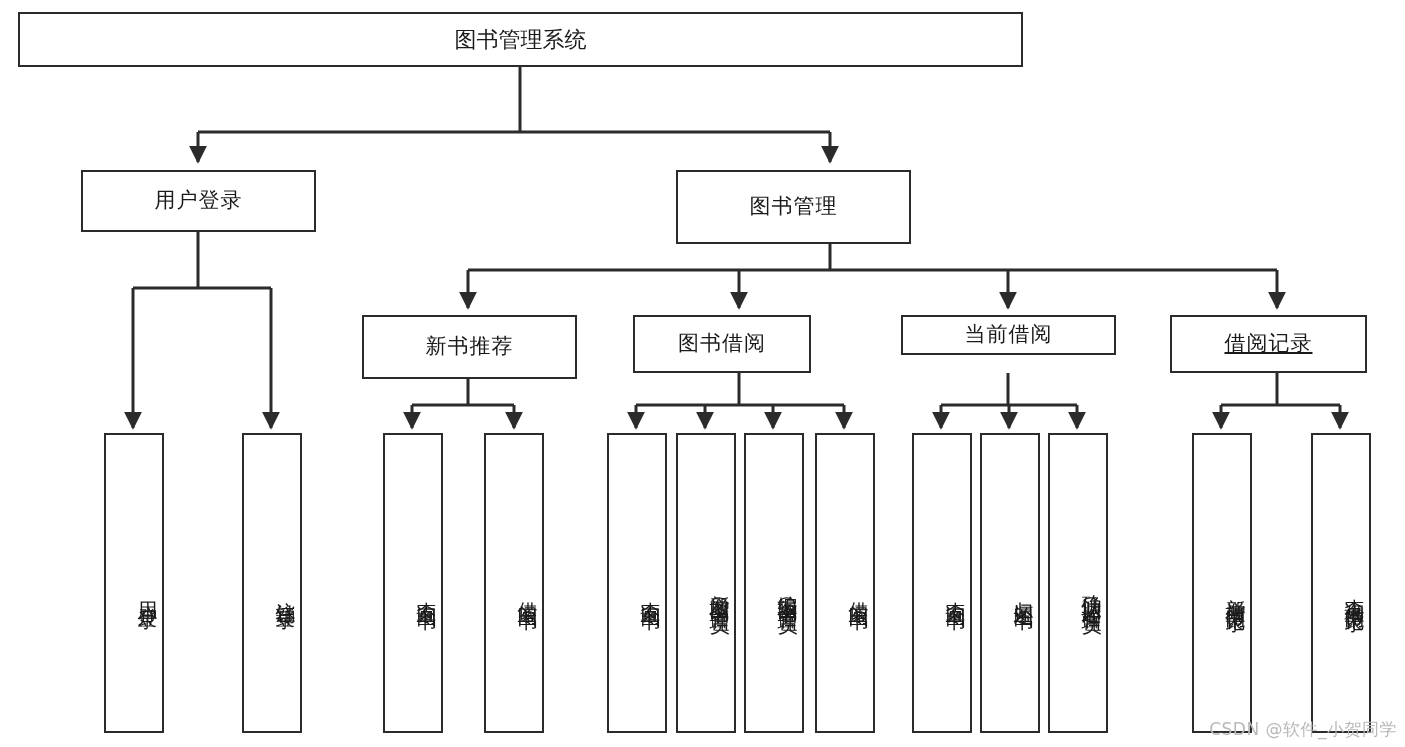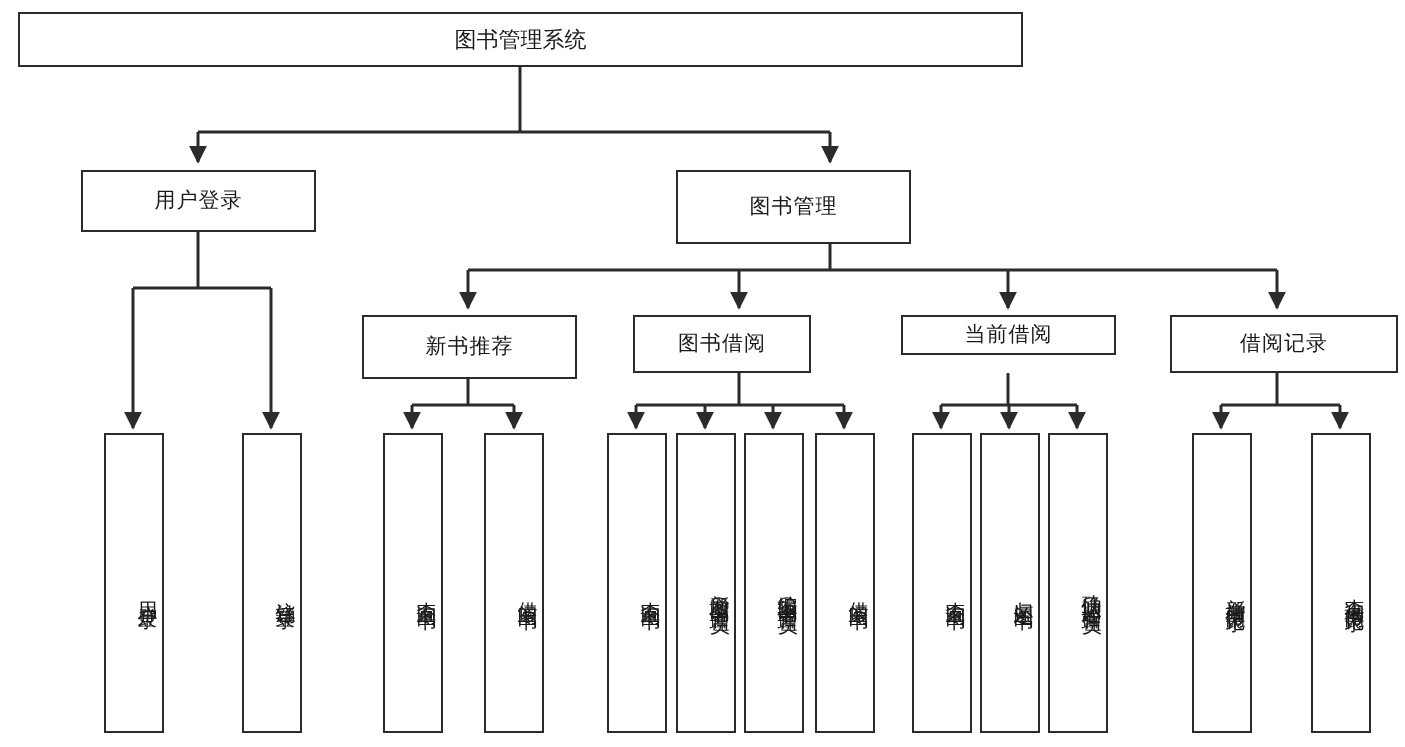--- a/index.html
+++ b/index.html
@@ -133,21 +133,21 @@
   <div class="node horiz" style="left:81px; top:170px; width:235px; height:62px;">用户登录</div>
 
   <div class="node horiz" style="left:676px; top:170px; width:235px; height:74px;">图书管理</div>
 
   <div class="node horiz" style="left:362px; top:315px; width:215px; height:64px;">新书推荐</div>
 
   <div class="node horiz" style="left:633px; top:315px; width:178px; height:58px;">图书借阅</div>
 
   <div class="node horiz" style="left:901px; top:315px; width:215px; height:40px;">当前借阅</div>
 
-  <div class="node horiz" style="left:1170px; top:315px; width:228px; height:58px;">借阅记录</div>
+  <div class="node horiz" style="left:1170px; top:315px; width:197px; height:58px;text-decoration:underline;">借阅记录</div>
 
   <div class="node vert" style="left:104px; top:433px; width:60px; height:300px;">
     <span class="vlabel">用户登录</span>
   </div>
 
   <div class="node vert" style="left:242px; top:433px; width:60px; height:300px;">
     <span class="vlabel">注销登录</span>
   </div>
 
   <div class="node vert" style="left:383px; top:433px; width:60px; height:300px;">
@@ -187,14 +187,15 @@
   </div>
 
   <div class="node vert" style="left:1192px; top:433px; width:60px; height:300px;">
     <span class="vlabel">新增借阅记录</span>
   </div>
 
   <div class="node vert" style="left:1311px; top:433px; width:60px; height:300px;">
     <span class="vlabel">查询借阅记录</span>
   </div>
 
+  <div class="watermark">CSDN @软件_小贺同学</div>
 
 </div>
 
 </body></html>

